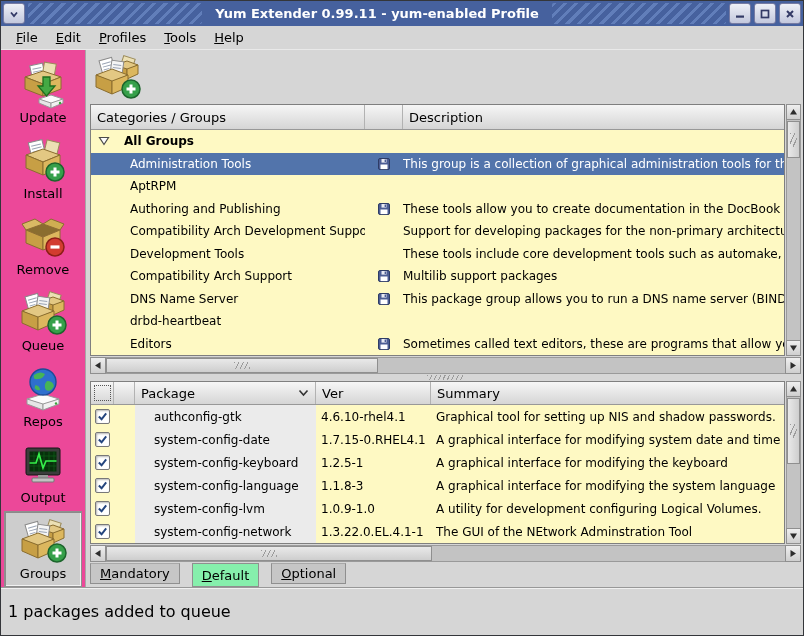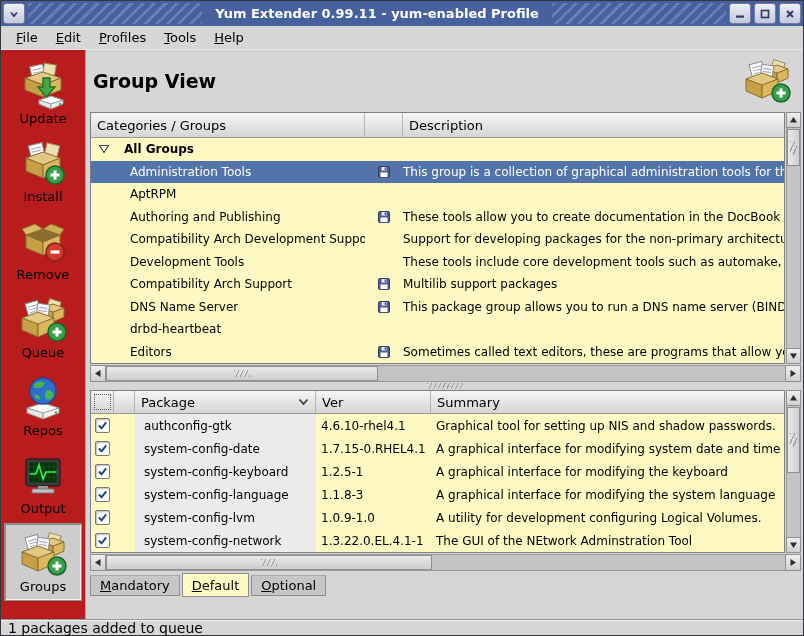--- a/index.html
+++ b/index.html
@@ -20,21 +20,21 @@
   .wbtn svg { display:block; }
 
   
   .menubar { height:24px; background:#d6d6d6; display:flex; align-items:center; padding-left:6px; border-bottom:1px solid #e9e9e9; }
   .menu-item { padding:3px 9px; font-size:13px; cursor:default; }
 
   
   .main { flex:1; display:flex; min-height:0; }
 
   
-  .sidebar { width:85px; background:#b91c1c; border-right:1px solid #a7a7a7; padding-top:5px;
+  .sidebar { width:85px; background:#ec4899; border-right:1px solid #a7a7a7; padding-top:5px;
              display:flex; flex-direction:column; align-items:center; }
   .side-item { width:78px; height:78px; display:flex; flex-direction:column; align-items:center; justify-content:center;
                font-size:13px; color:#000; border:1px solid transparent; }
   .side-item .icon48 { width:48px; height:48px; }
   .side-item.active { background:#cdcdcd; border:1px solid #8f8f8f;
                       box-shadow:inset 1px 1px 0 #8a8a8a, inset -1px -1px 0 #f2f2f2; }
   .side-label { margin-top:1px; }
 
   
   .content { flex:1; display:flex; flex-direction:column; min-width:0; background:#d6d6d6; }
@@ -60,21 +60,21 @@
   .grow.parent .c-name { padding-left:7px; font-weight:bold; }
   .grow .c-icon { display:flex; justify-content:center; align-items:center; }
   .grow .c-desc { overflow:hidden; padding-right:2px; }
 
   
   .pkg-pane { height:163px; }
   .p-head { grid-template-columns:23px 21px 181px 115px 1fr; height:23px; }
   .pkgrow { display:grid; grid-template-columns:23px 21px 181px 115px 1fr; height:23px; align-items:center; white-space:nowrap; flex:none; }
   .pkgrow > div { overflow:hidden; height:100%; display:flex; align-items:center; }
   .pkgrow .c-check { justify-content:center; }
-  .pkgrow .c-pkg { background:#ebebeb; padding-left:9px; }
+  .pkgrow .c-pkg { background:#ebebeb; padding-left:19px; }
   .pkgrow .c-ver, .pkgrow .c-sum { padding-left:5px; }
 
   .cb { width:15px; height:15px; background:#fff; border:1px solid #787878; border-radius:2px;
         box-shadow:inset 1px 1px 2px rgba(0,0,0,.28); display:inline-flex; align-items:center; justify-content:center; }
 
   
   .vscroll { width:15px; margin-left:1px; display:flex; flex-direction:column; }
   .sbtn { height:16px; width:15px; flex:none; background:linear-gradient(#efefef,#cfcfcf); border:1px solid #8f8f8f;
           display:flex; align-items:center; justify-content:center; }
   .vtrough { flex:1; background:#c3c3c3; border:1px solid #9a9a9a; border-top:none; border-bottom:none; position:relative; }
@@ -85,28 +85,28 @@
   .hthumb { position:absolute; top:0; bottom:0; background:linear-gradient(#e9e9e9,#cecece); border:1px solid #8f8f8f; }
   .grip { position:absolute; background:repeating-linear-gradient(115deg,#9b9b9b 0 1px,transparent 1px 4px); }
   .hthumb .grip { left:50%; width:16px; margin-left:-8px; top:3px; bottom:3px; }
   .vthumb .grip { top:50%; height:14px; margin-top:-7px; left:2px; right:2px; }
 
   
   .splitter { height:8px; position:relative; }
   .splitter .grip { left:50%; width:36px; margin-left:-18px; top:1px; bottom:1px; }
 
   
-  .tabs-row { height:26px; display:flex; align-items:center; margin:1px 2px 0 4px; gap:0; }
+  .tabs-row { height:26px; display:flex; align-items:flex-start; margin:1px 2px 0 4px; gap:10px; }
   .tab { background:#c6c6c6; border:1px solid #8f8f8f; border-top:1px solid #a8a8a8; padding:2px 9px 3px;
          font-size:13px; margin-right:2px; height:21px; }
-  .tab.active { background:#fef9c3; height:24px; padding-top:4px; border-top-color:#8f8f8f; }
-
-  
-  .statusbar { height:16px; border-top:1px solid #989898; box-shadow:inset 0 1px 0 #f0f0f0;
-               display:flex; align-items:center; padding:0 7px; font-size:14px; }
+  .tab.active { background:#86efac; height:24px; padding-top:4px; border-top-color:#8f8f8f; }
+
+  
+  .statusbar { height:48px; border-top:1px solid #989898; box-shadow:inset 0 1px 0 #f0f0f0;
+               display:flex; align-items:center; padding:0 7px; font-size:16px; }
 
   .filler { flex:1; }
   u { text-decoration:underline; }
   svg { display:block; }
 </style>
 </head>
 <body>
 
 <svg width="0" height="0" style="position:absolute">
   <defs>
@@ -274,21 +274,20 @@
       <div class="side-item active">
         <svg class="icon48" viewBox="0 0 48 48">
             <use href="#ic-groups"></use>
           </svg>
         <span class="side-label">Groups</span>
       </div>
     </div>
 
     <div class="content">
       <div class="title-row">
-        <div class="page-title">Group View</div>
         <svg class="icon48" viewBox="0 0 48 48">
             <use href="#ic-groups"></use>
           </svg>
       </div>
 
       <div class="pane group-pane">
         <div class="frame">
           <div class="thead g-head">
             <div class="th">Categories / Groups</div>
             <div class="th"></div>

